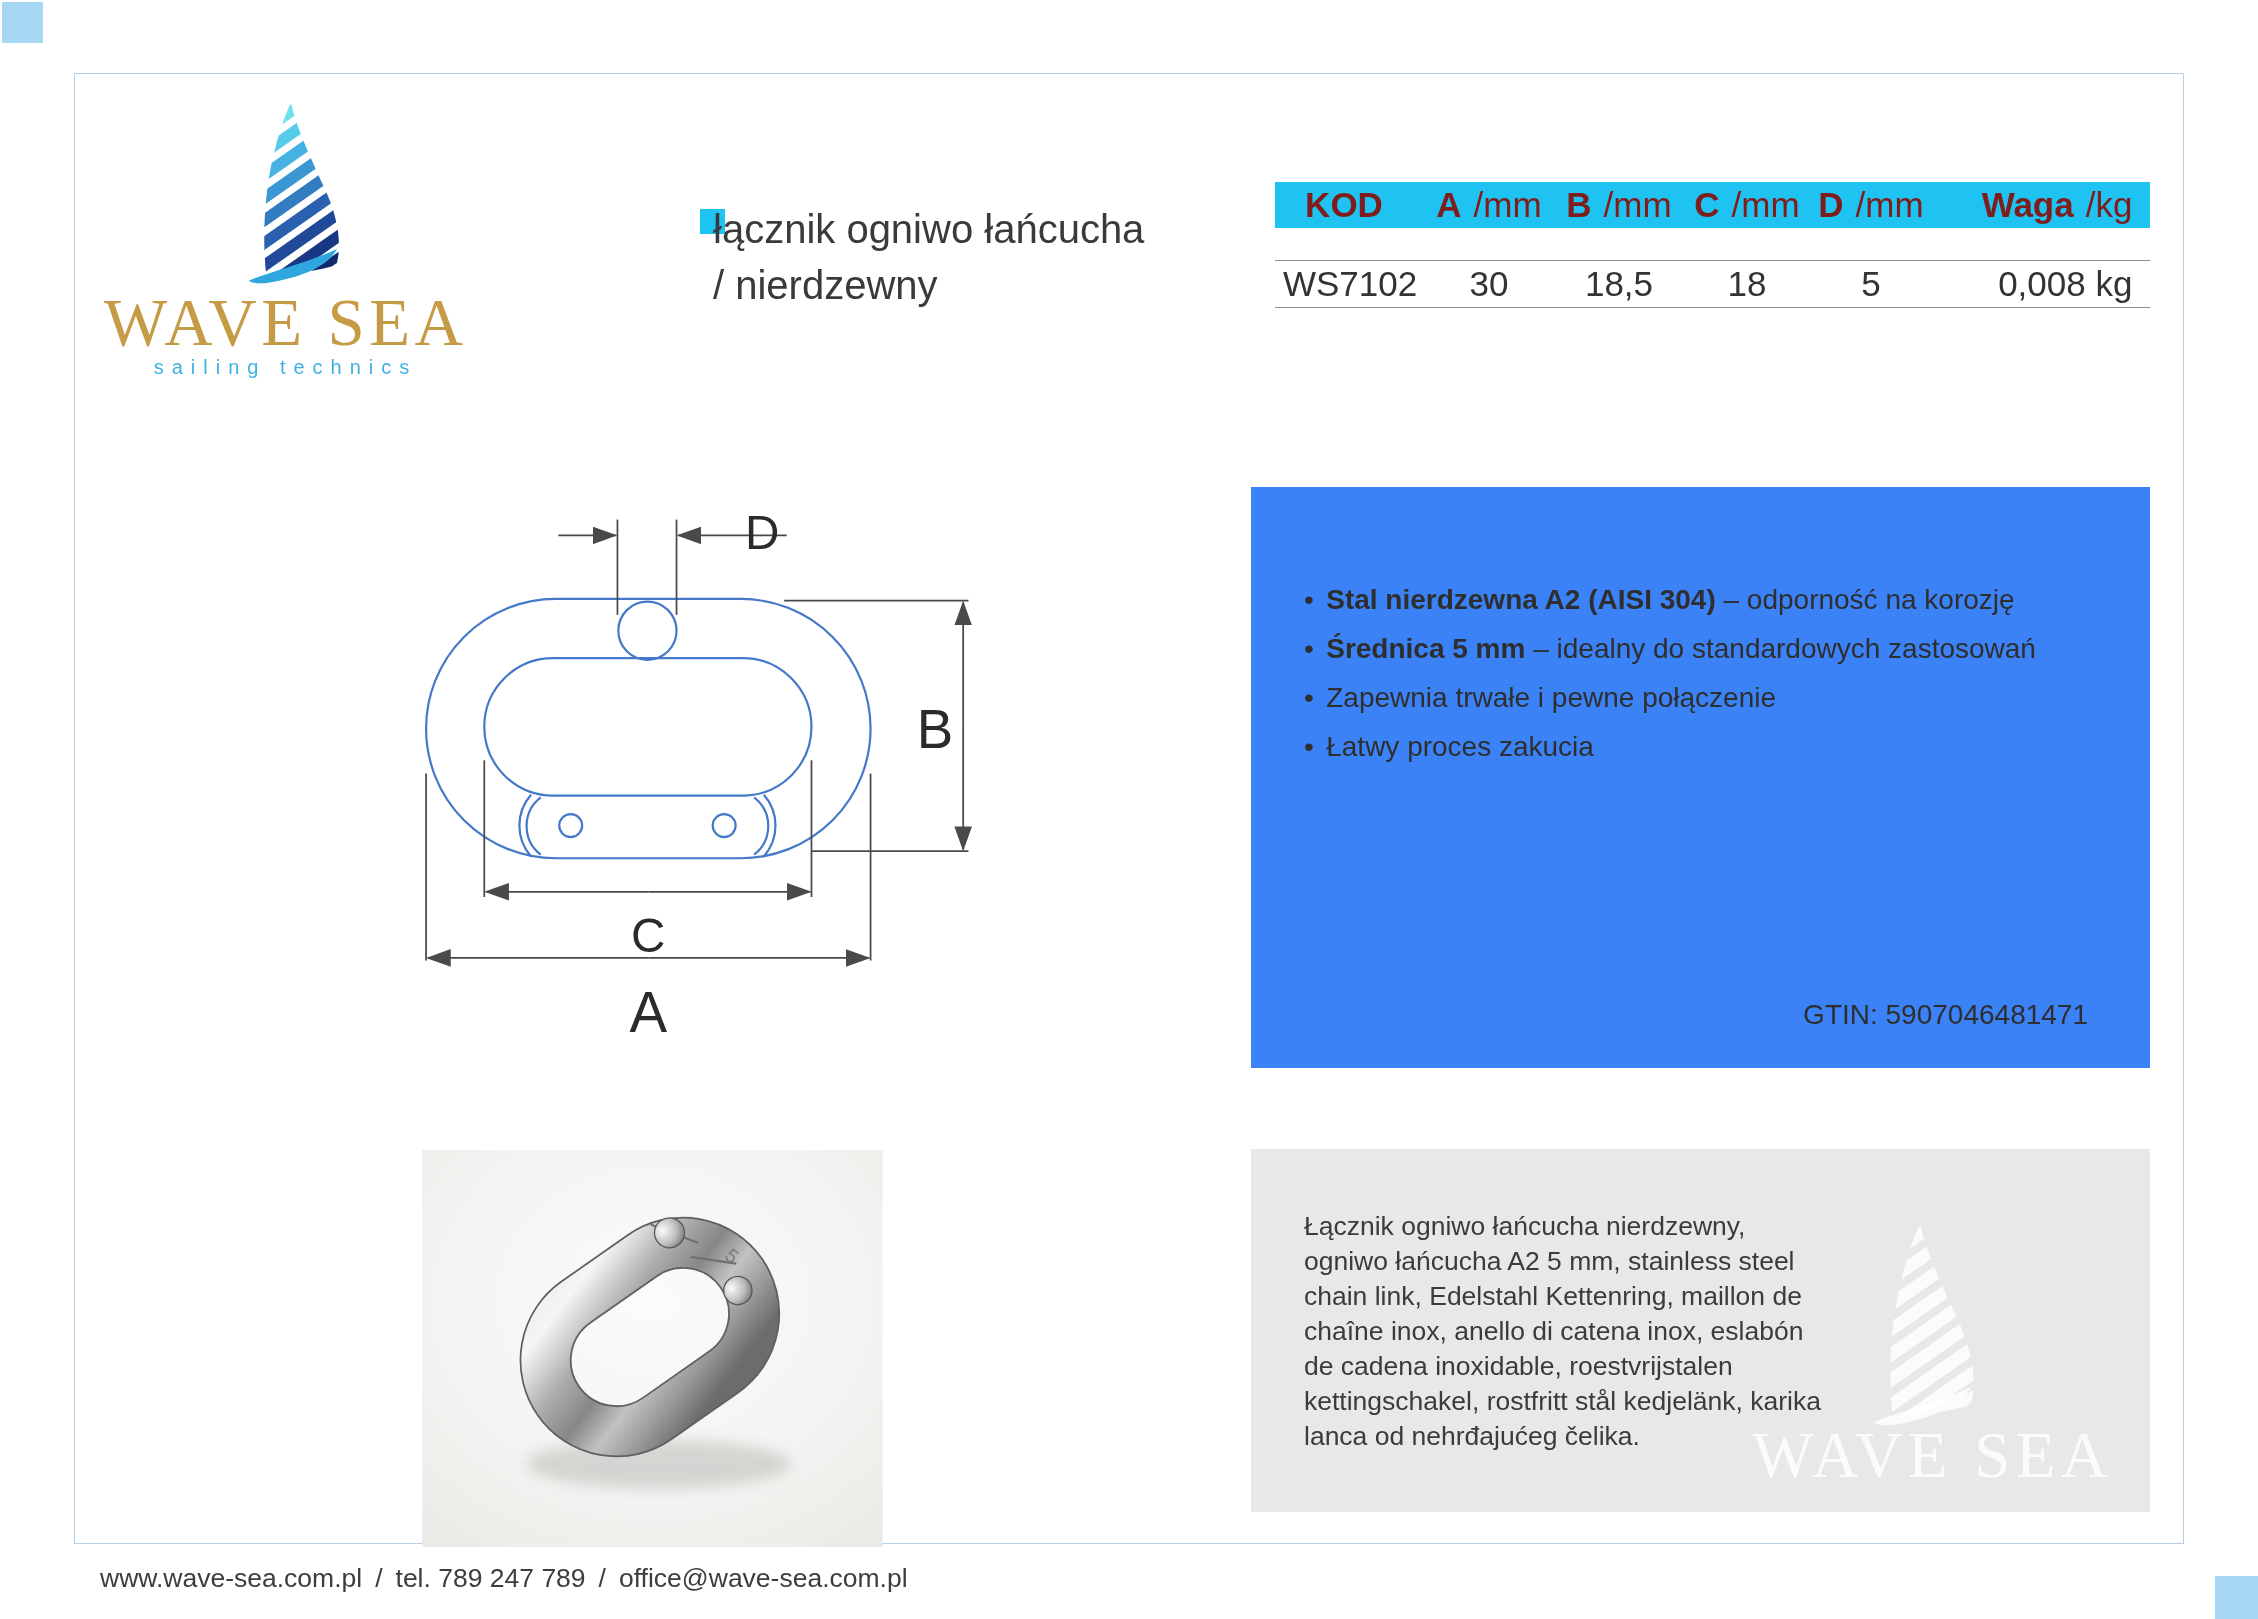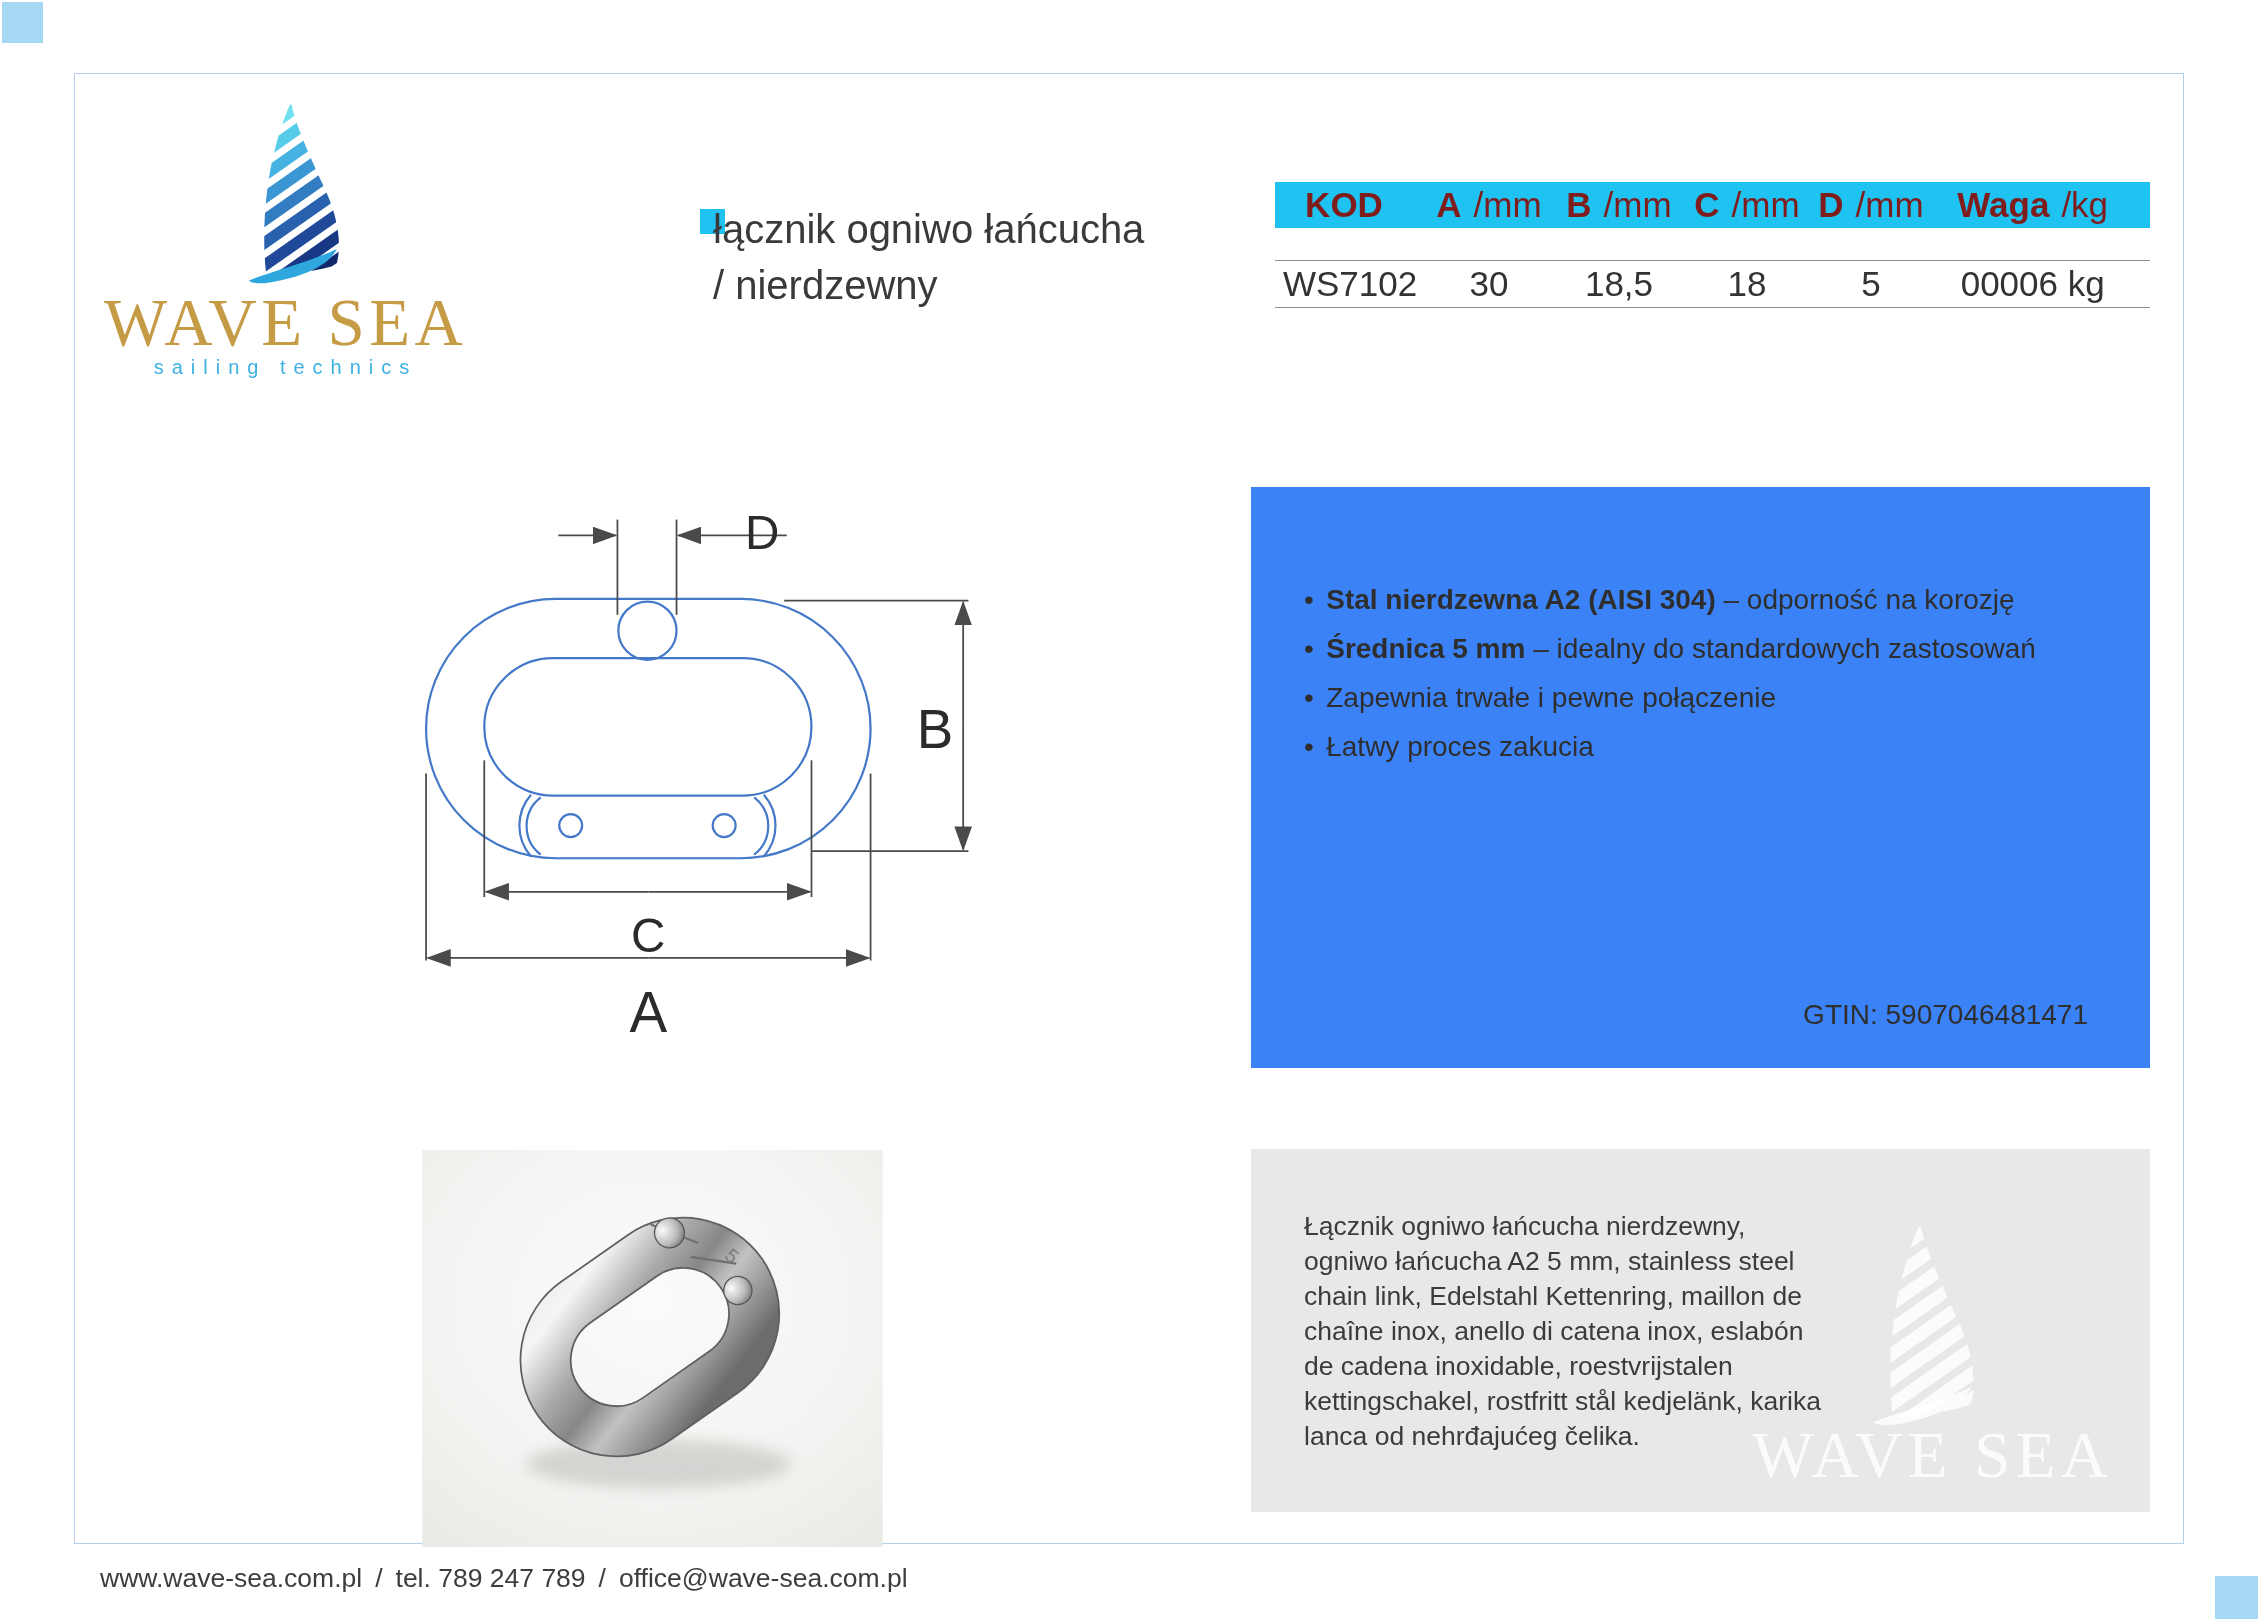--- a/index.html
+++ b/index.html
@@ -26,21 +26,21 @@
   .spec-header { position:absolute; left:1275px; top:182px; width:875px; height:46px; background:#1FC3F1;
      display:flex; align-items:center; font-size:35px; color:#7f1d1d; }
   .spec-row { position:absolute; left:1275px; top:260px; width:875px; height:48px;
      border-top:1.8px solid #8f8f8f; border-bottom:1.8px solid #8f8f8f;
      display:flex; align-items:center; font-size:35px; color:#333; }
   .col-kod { width:150px; text-align:center; }
   .col-a { width:128px; text-align:center; }
   .col-b { width:132px; text-align:center; }
   .col-c { width:124px; text-align:center; }
   .col-d { width:124px; text-align:center; }
-  .col-waga { flex:1; text-align:center; padding-right:17.6px; }
+  .col-waga { flex:1; text-align:right; padding-right:17.6px; }
   .hkey { font-weight:700; }
   .hunit { font-weight:400; margin-left:12px; }
 
   
   .info-box { position:absolute; left:1251px; top:487px; width:899px; height:581px; background:#3b82f6; }
   .features { position:absolute; left:53px; top:99px; font-size:28px; color:#2e2e2e; }
   .feature { margin-bottom:21px; line-height:28px; }
   .feature .bullet { margin-right:12.4px; }
   .feature .bold { font-weight:700; }
   .gtin { position:absolute; right:62px; bottom:37px; font-size:28px; color:#2e2e2e; }
@@ -110,21 +110,21 @@
   <div class="col-c"><span class="hkey">C</span><span class="hunit">/mm</span></div>
   <div class="col-d"><span class="hkey">D</span><span class="hunit">/mm</span></div>
   <div class="col-waga"><span class="hkey">Waga</span><span class="hunit">/kg</span></div>
 </div>
 <div class="spec-row">
   <div class="col-kod">WS7102</div>
   <div class="col-a">30</div>
   <div class="col-b">18,5</div>
   <div class="col-c">18</div>
   <div class="col-d">5</div>
-  <div class="col-waga">00006 kg</div>
+  <div class="col-waga">0,008 kg</div>
 </div>
 
 <div class="info-box">
   <div class="features">
     <div class="feature"><span class="bullet">•</span><span class="bold">Stal nierdzewna A2 (AISI 304)</span><span> – odporność na korozję</span></div>
     <div class="feature"><span class="bullet">•</span><span class="bold">Średnica 5 mm</span><span> – idealny do standardowych zastosowań</span></div>
     <div class="feature"><span class="bullet">•</span><span class="bold"></span><span>Zapewnia trwałe i pewne połączenie</span></div>
     <div class="feature"><span class="bullet">•</span><span class="bold"></span><span>Łatwy proces zakucia</span></div>
   </div>
   <div class="gtin">GTIN: 5907046481471</div>

